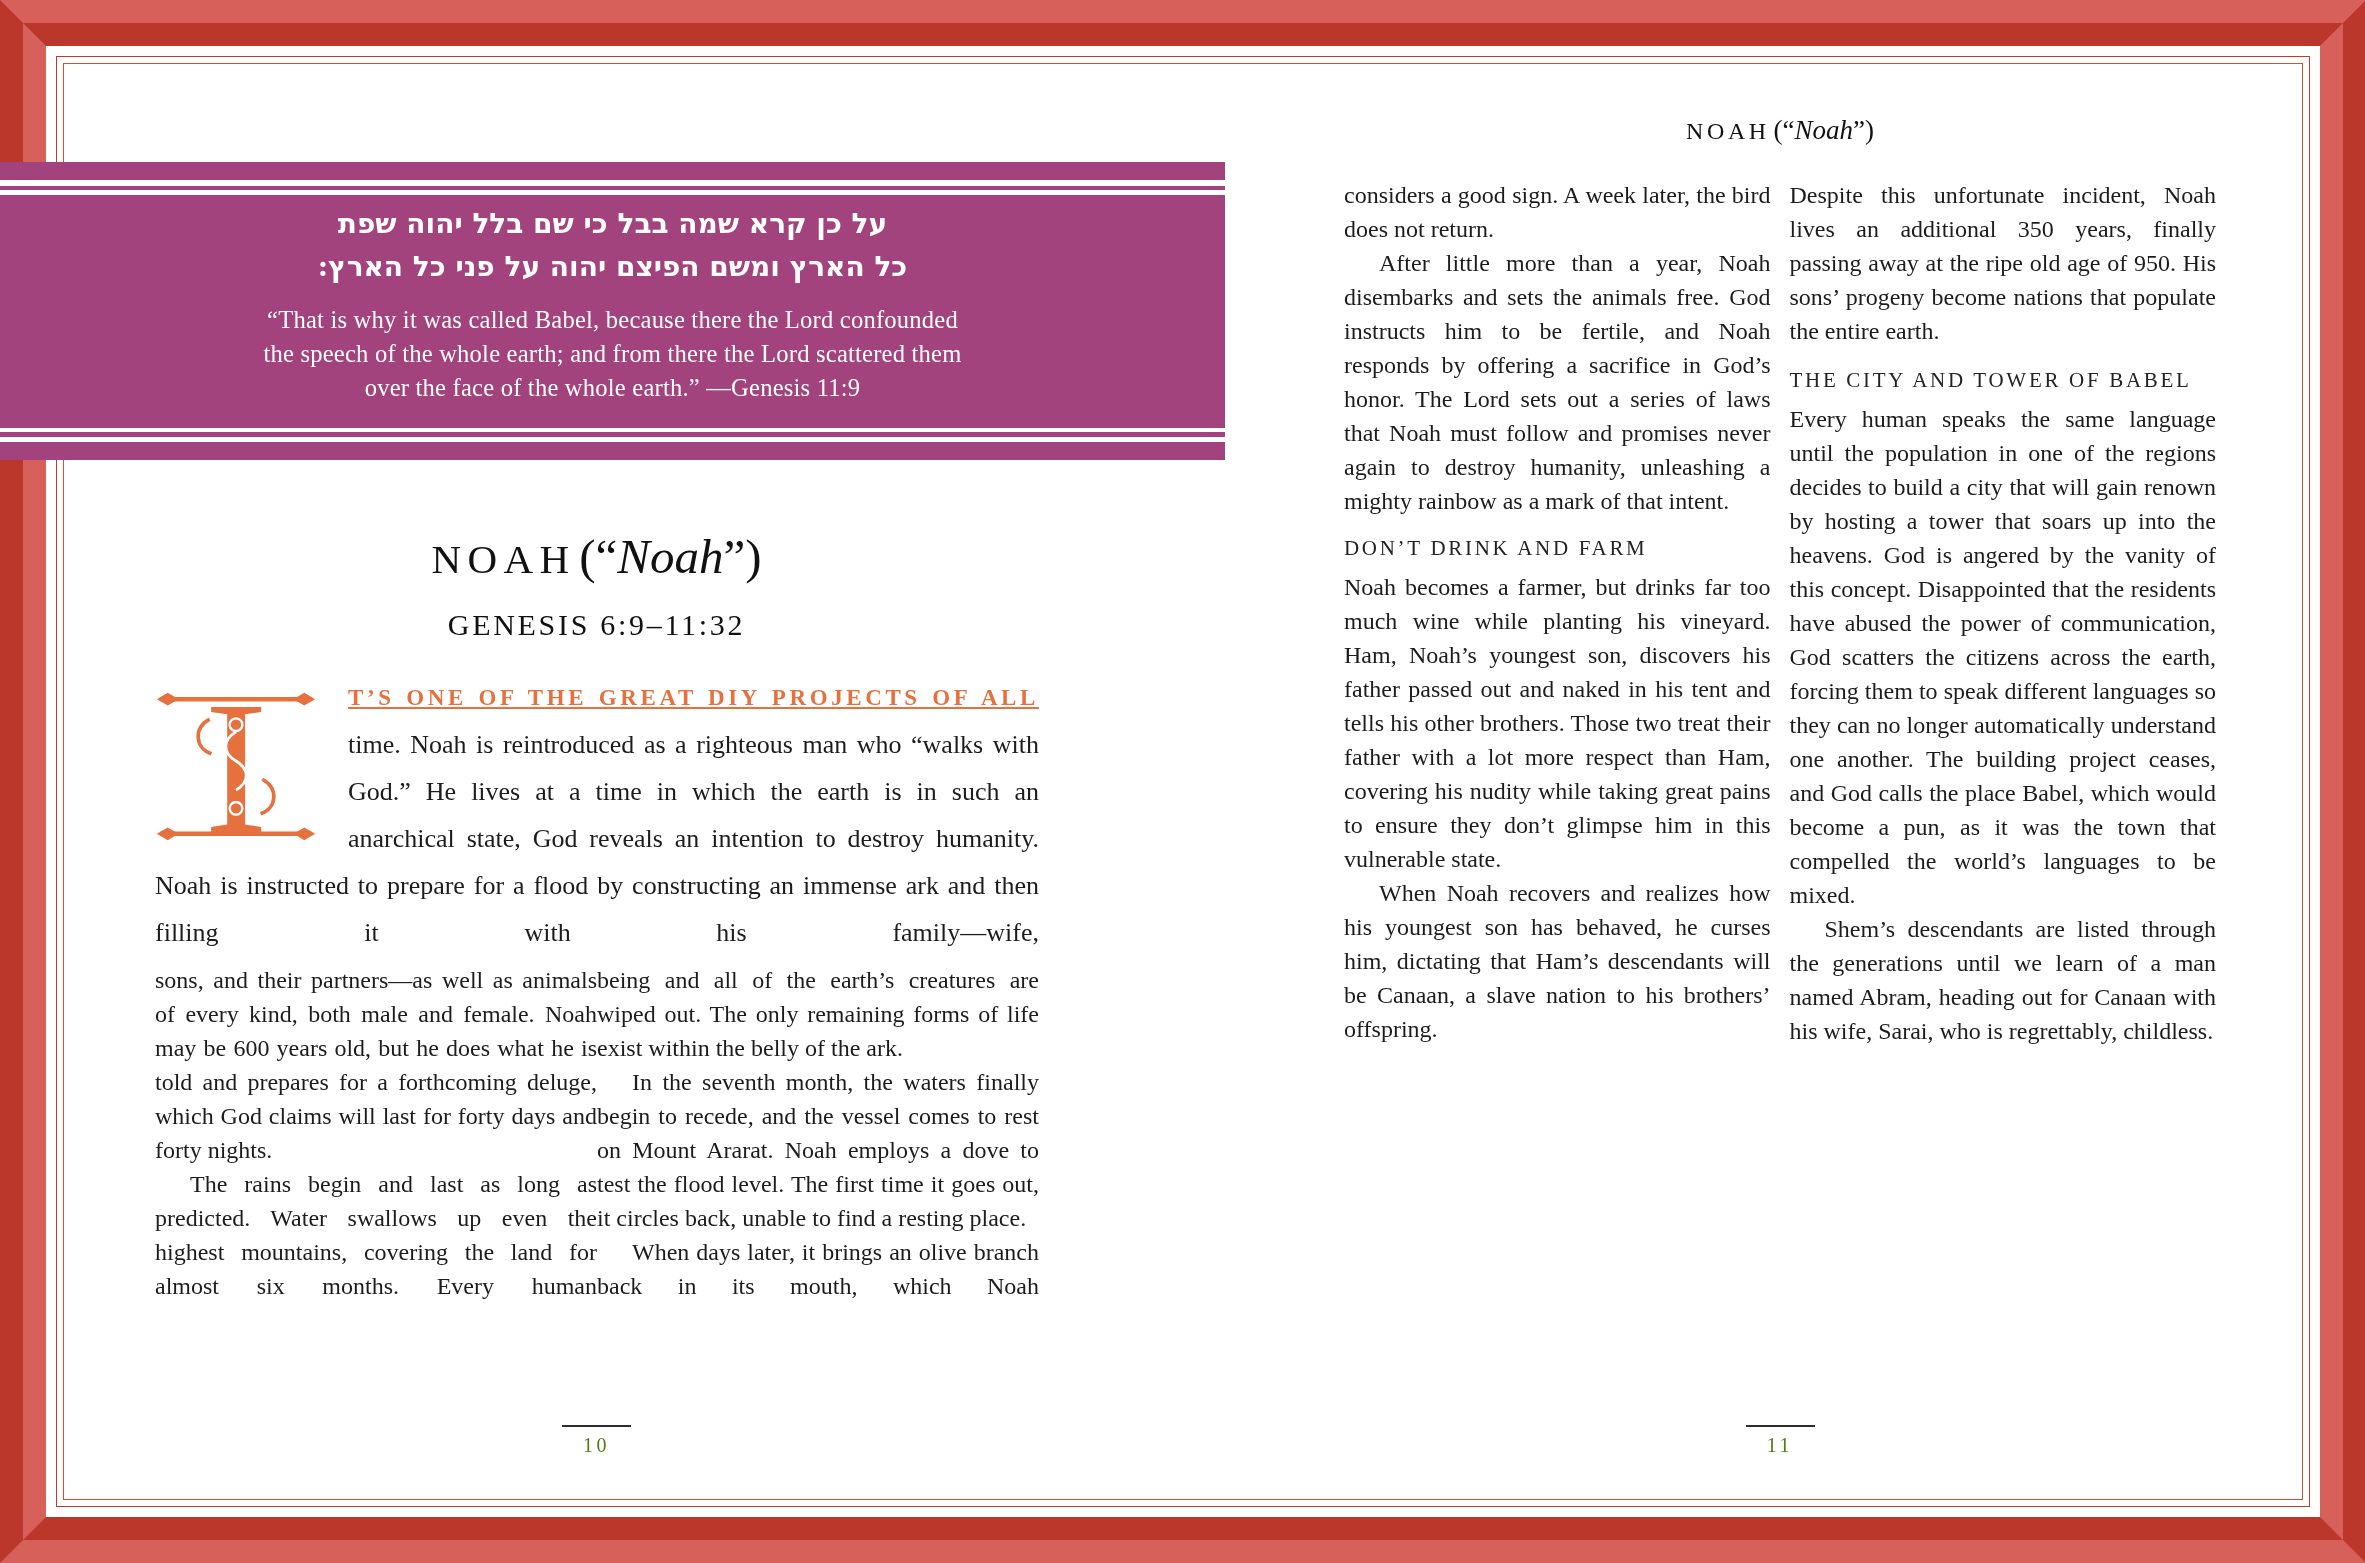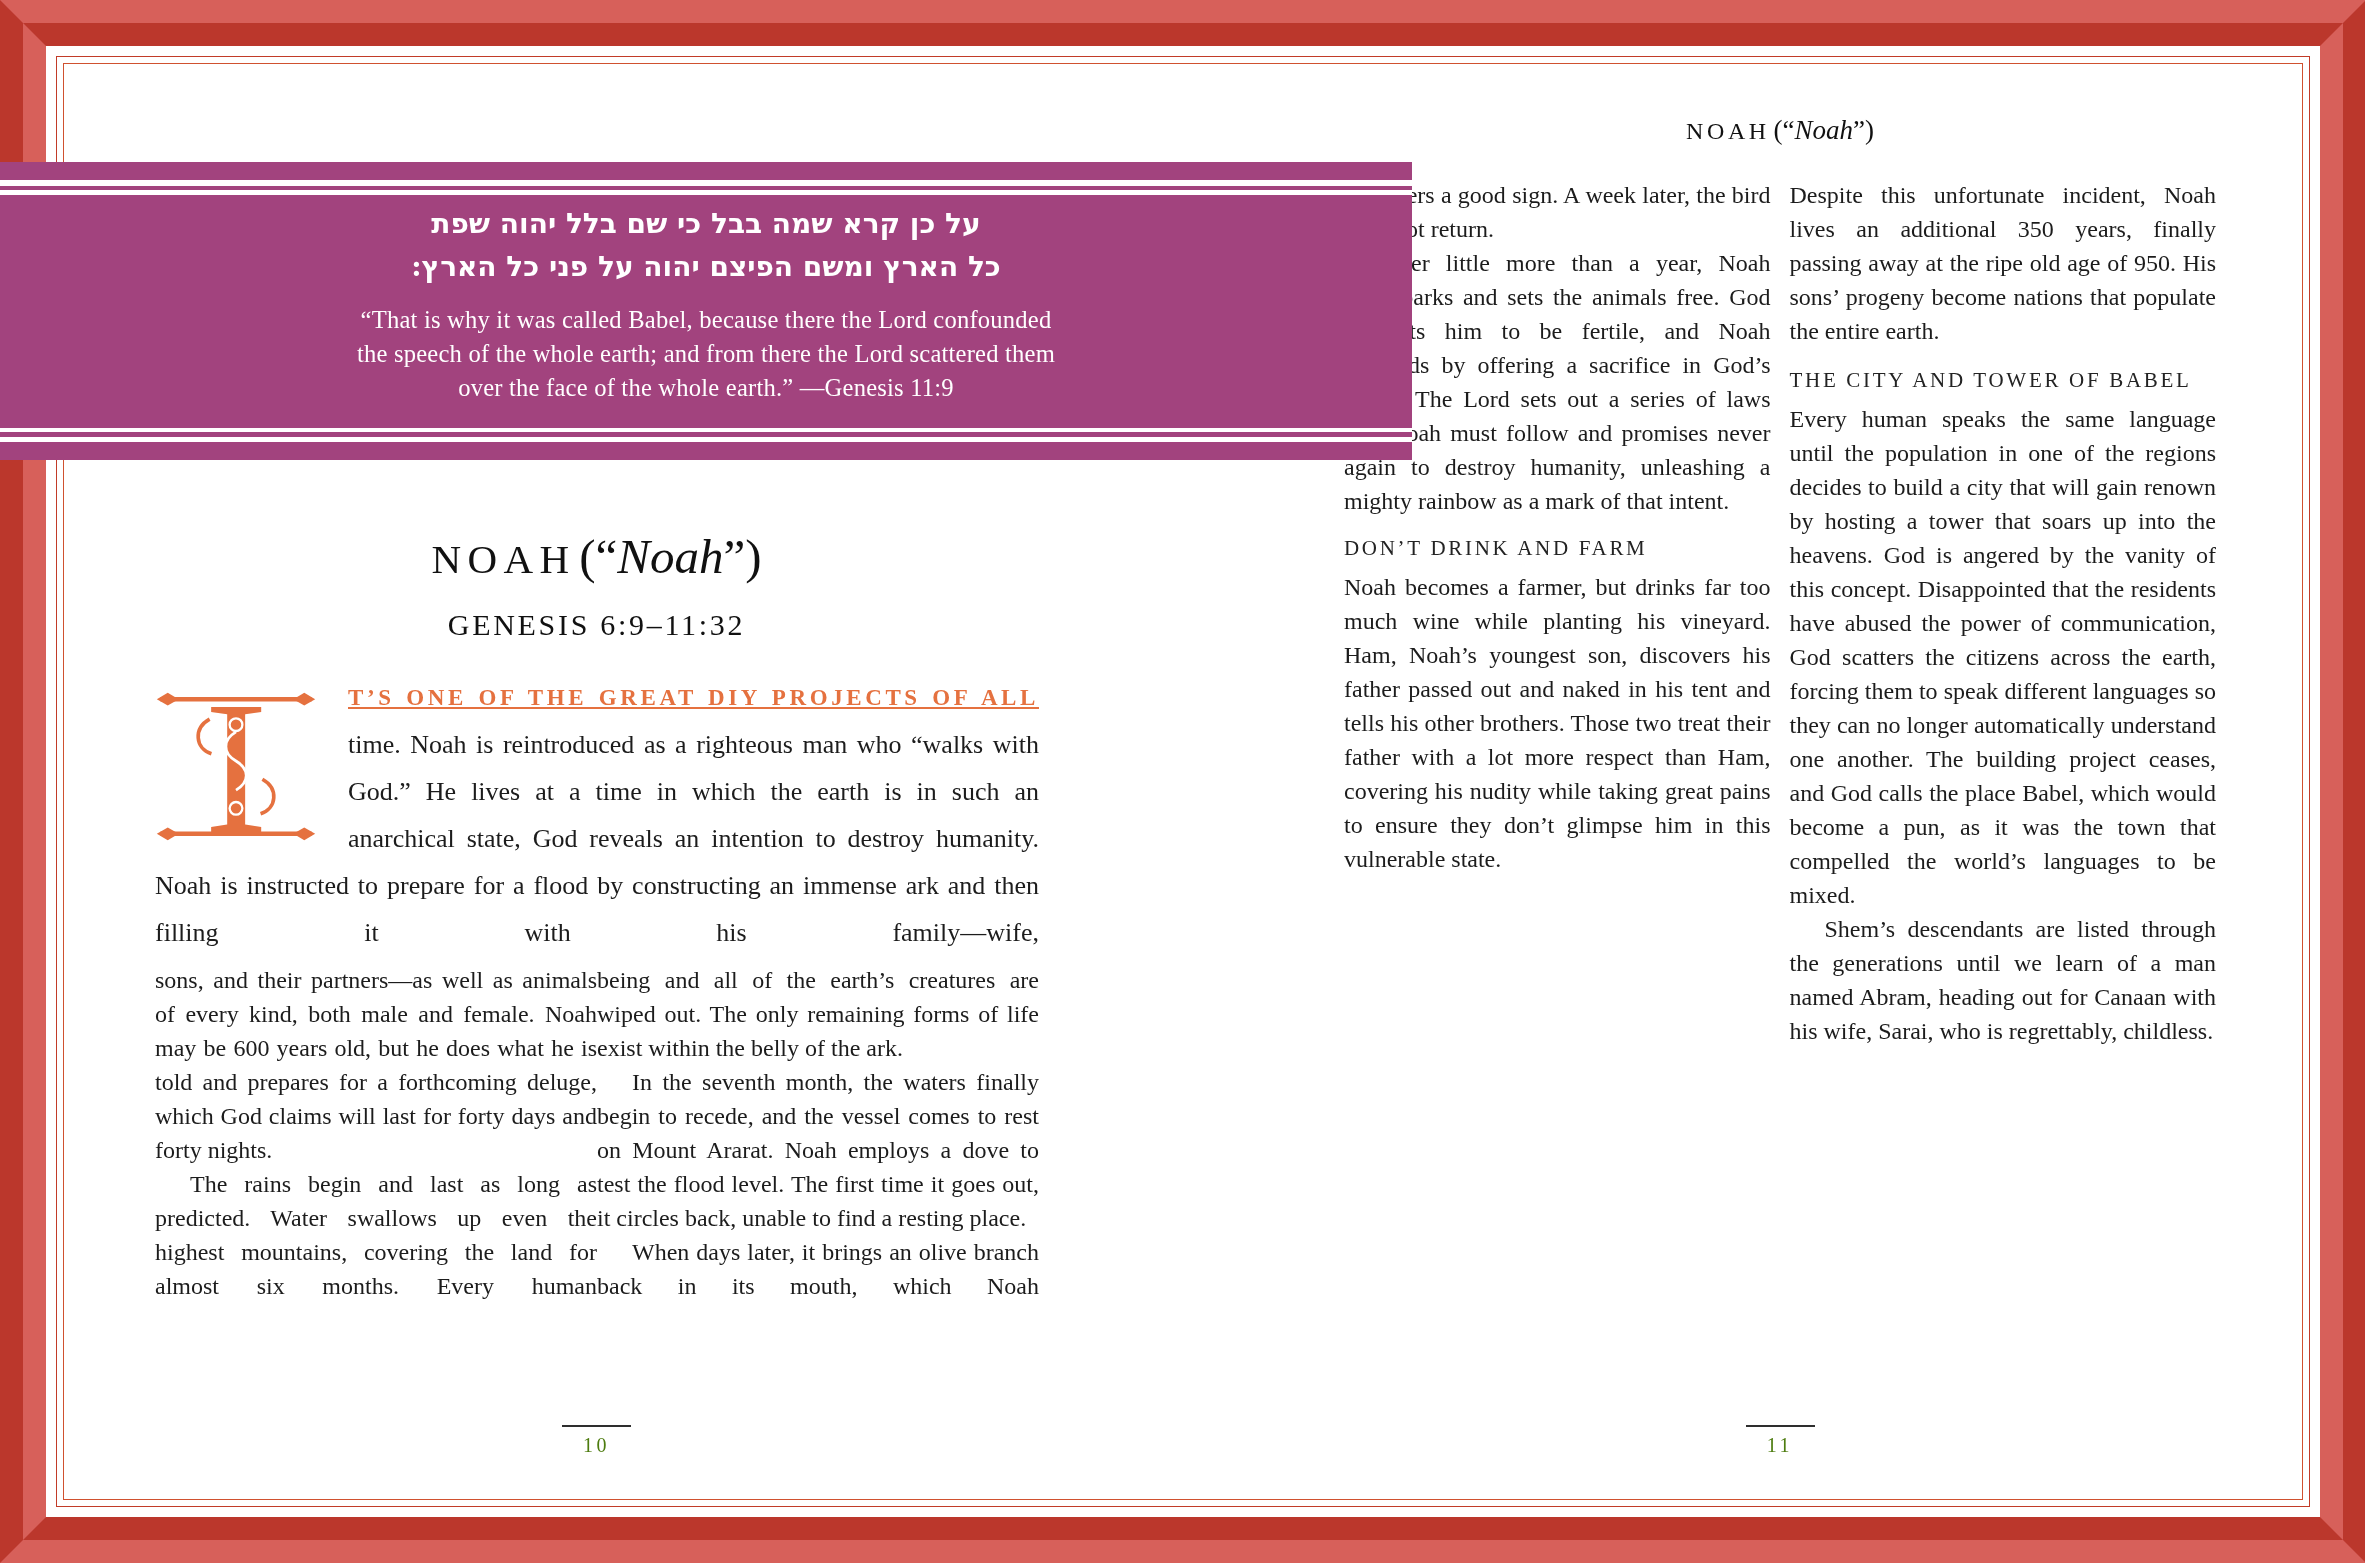--- a/index.html
+++ b/index.html
@@ -9,21 +9,21 @@
 
   
   .frame-outer{position:absolute;inset:0;border:23px solid;
     border-color:#d7605a #bb372c #d7605a #bb372c;pointer-events:none;}
   .frame-inner{position:absolute;inset:23px;border:23px solid;
     border-color:#bb372c #d7605a #bb372c #d7605a;pointer-events:none;}
   .thin-line-1{position:absolute;inset:56px;border:1.8px solid #c23b28;pointer-events:none;}
   .thin-line-2{position:absolute;inset:63px;border:1.8px solid #d0512f;pointer-events:none;}
 
   
-  .callout{position:absolute;left:0;top:162px;width:1412px;height:298px;
+  .callout{position:absolute;left:0;top:162px;width:1225px;height:298px;
     background:#a2437e;z-index:10;color:#fff;}
   .callout .stripe{position:absolute;left:0;right:0;background:#fff;}
   .st-a{top:18px;height:5.5px;}
   .st-b{top:28px;height:4.5px;}
   .st-c{bottom:28px;height:4.5px;}
   .st-d{bottom:18px;height:5.5px;}
   .hebrew{margin-top:40px;}
   .heb-line{display:block;direction:rtl;text-align:center;font-weight:bold;
     font-size:28px;line-height:43px;
     font-family:"DejaVu Serif","DejaVu Sans",serif;}
@@ -135,20 +135,21 @@
     <span class="h-caps">NOAH</span>
     <span class="h-big">(“</span><span class="h-big t-italic">Noah</span><span class="h-big">”)</span>
   </div>
 
   <div class="cols rp-cols">
     <div class="col">
       <p class="col-p">considers a good sign. A week later, the bird does not return.</p>
       <p class="col-p ind">After little more than a year, Noah disembarks and sets the animals free. God instructs him to be fertile, and Noah responds by offering a sacrifice in God’s honor. The Lord sets out a series of laws that Noah must follow and promises never again to destroy humanity, unleashing a mighty rainbow as a mark of that intent.</p>
       <div class="col-h first-h">DON’T DRINK AND FARM</div>
       <p class="col-p">Noah becomes a farmer, but drinks far too much wine while planting his vineyard. Ham, Noah’s youngest son, discovers his father passed out and naked in his tent and tells his other brothers. Those two treat their father with a lot more respect than Ham, covering his nudity while taking great pains to ensure they don’t glimpse him in this vulnerable state.</p>
+      <p class="col-p ind">When Noah recovers and realizes how his youngest son has behaved, he curses him, dictating that Ham’s descendants will be Canaan, a slave nation to his brothers’ offspring.</p>
     </div>
     <div class="col">
       <p class="col-p">Despite this unfortunate incident, Noah lives an additional 350 years, finally passing away at the ripe old age of 950. His sons’ progeny become nations that populate the entire earth.</p>
       <div class="col-h">THE CITY AND TOWER OF BABEL</div>
       <p class="col-p">Every human speaks the same language until the population in one of the regions decides to build a city that will gain renown by hosting a tower that soars up into the heavens. God is angered by the vanity of this concept. Disappointed that the residents have abused the power of communication, God scatters the citizens across the earth, forcing them to speak different languages so they can no longer automatically understand one another. The building project ceases, and God calls the place Babel, which would become a pun, as it was the town that compelled the world’s languages to be mixed.</p>
       <p class="col-p ind">Shem’s descendants are listed through the generations until we learn of a man named Abram, heading out for Canaan with his wife, Sarai, who is regrettably, childless.</p>
     </div>
   </div>
 
   <div class="footer foot-left">

